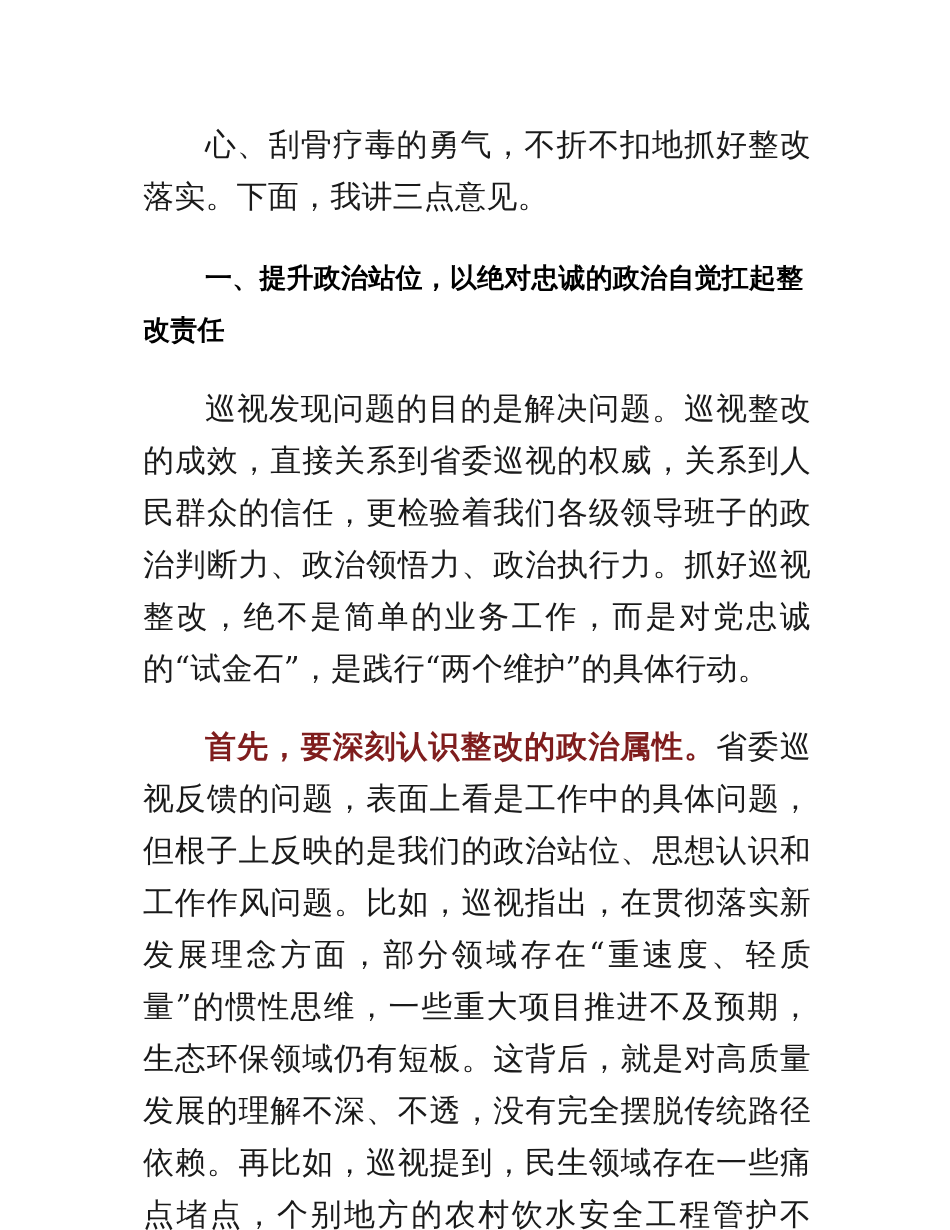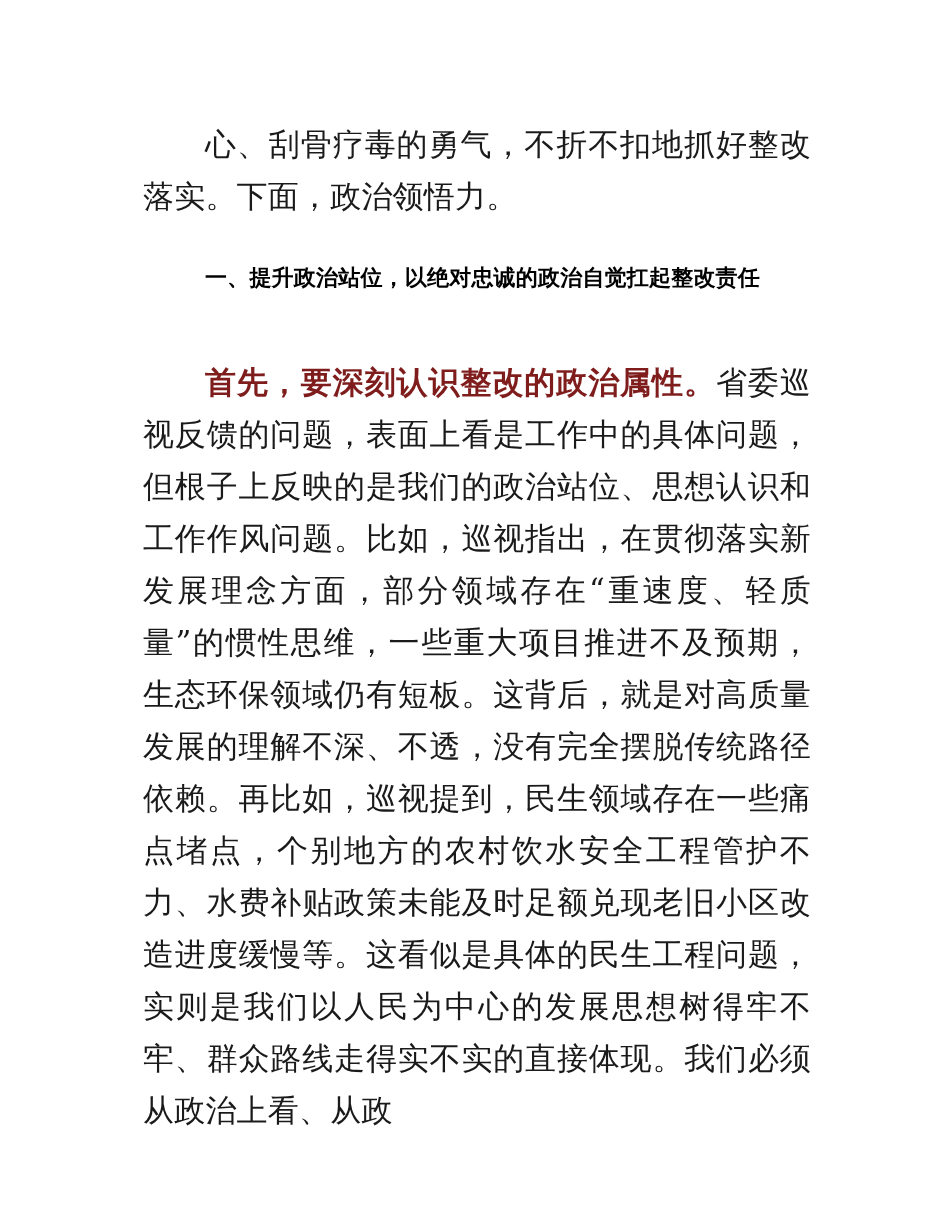--- a/index.html
+++ b/index.html
@@ -34,21 +34,21 @@
     text-justify: inter-ideograph;
     text-indent: 62px;
     margin: 0 0 0 0;
     letter-spacing: 0.2px;
     font-weight: 400;
   }
 
   
   .heading {
     font-family: "DejaVu Sans", "Liberation Sans", sans-serif;
-    font-size: 22px;
+    font-size: 27px;
     line-height: 52px;
     font-weight: 700;
     color: #000000;
     text-indent: 62px;
     text-align: left;
     margin: 0;
     letter-spacing: 0.2px;
   }
 
   
@@ -62,28 +62,29 @@
   .gap-after-heading  { height: 26px; }
   .gap-between-paras  { height: 26px; }
 </style>
 </head>
 <body>
 
 <div class="page">
 
   <div class="doc-body">
 
-    <p class="para">心、刮骨疗毒的勇气，不折不扣地抓好整改落实。下面，政治领悟力。</p>
+    <p class="para">心、刮骨疗毒的勇气，不折不扣地抓好整改落实。下面，我讲三点意见。</p>
 
     <div class="gap-before-heading"></div>
 
     <h2 class="heading">一、提升政治站位，以绝对忠诚的政治自觉扛起整改责任</h2>
 
     <div class="gap-after-heading"></div>
 
+    <p class="para">巡视发现问题的目的是解决问题。巡视整改的成效，直接关系到省委巡视的权威，关系到人民群众的信任，更检验着我们各级领导班子的政治判断力、政治领悟力、政治执行力。抓好巡视整改，绝不是简单的业务工作，而是对党忠诚的“试金石”，是践行“两个维护”的具体行动。</p>
 
     <div class="gap-between-paras"></div>
 
     <p class="para"><span class="lead">首先，要深刻认识整改的政治属性。</span><span>省委巡视反馈的问题，表面上看是工作中的具体问题，但根子上反映的是我们的政治站位、思想认识和工作作风问题。比如，巡视指出，在贯彻落实新发展理念方面，部分领域存在“重速度、轻质量”的惯性思维，一些重大项目推进不及预期，生态环保领域仍有短板。这背后，就是对高质量发展的理解不深、不透，没有完全摆脱传统路径依赖。再比如，巡视提到，民生领域存在一些痛点堵点，个别地方的农村饮水安全工程管护不力、水费补贴政策未能及时足额兑现老旧小区改造进度缓慢等。这看似是具体的民生工程问题，实则是我们以人民为中心的发展思想树得牢不牢、群众路线走得实不实的直接体现。我们必须从政治上看、从政</span></p>
 
   </div>
 
 </div>
 
 </body></html>

